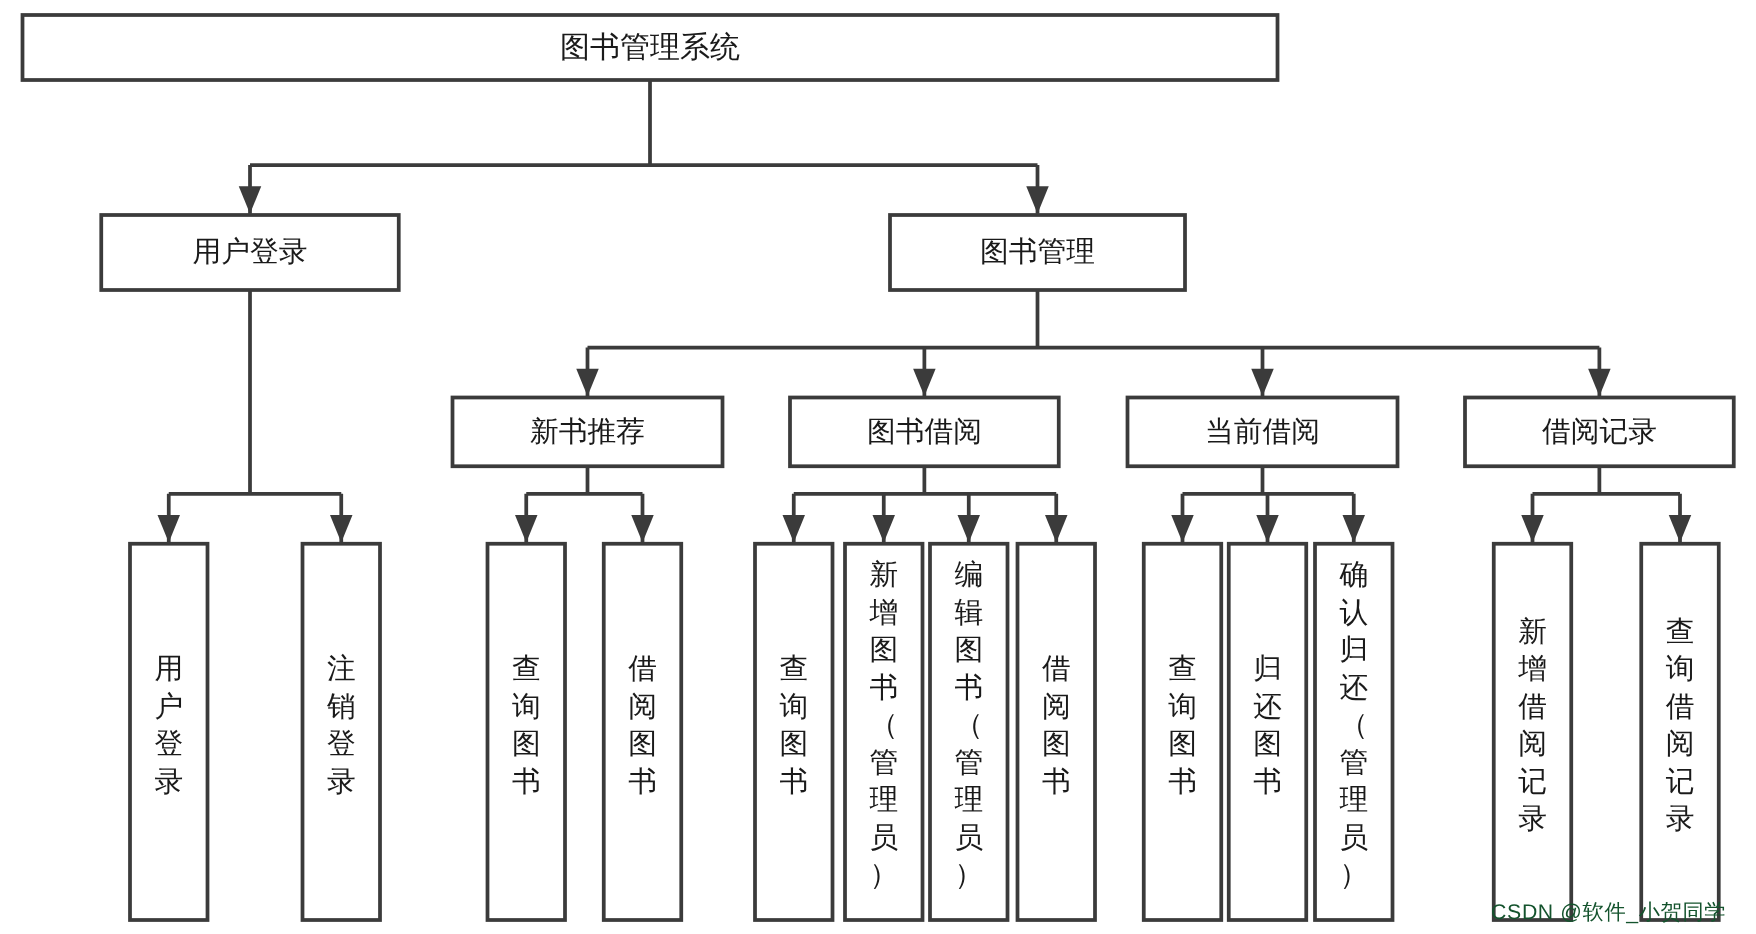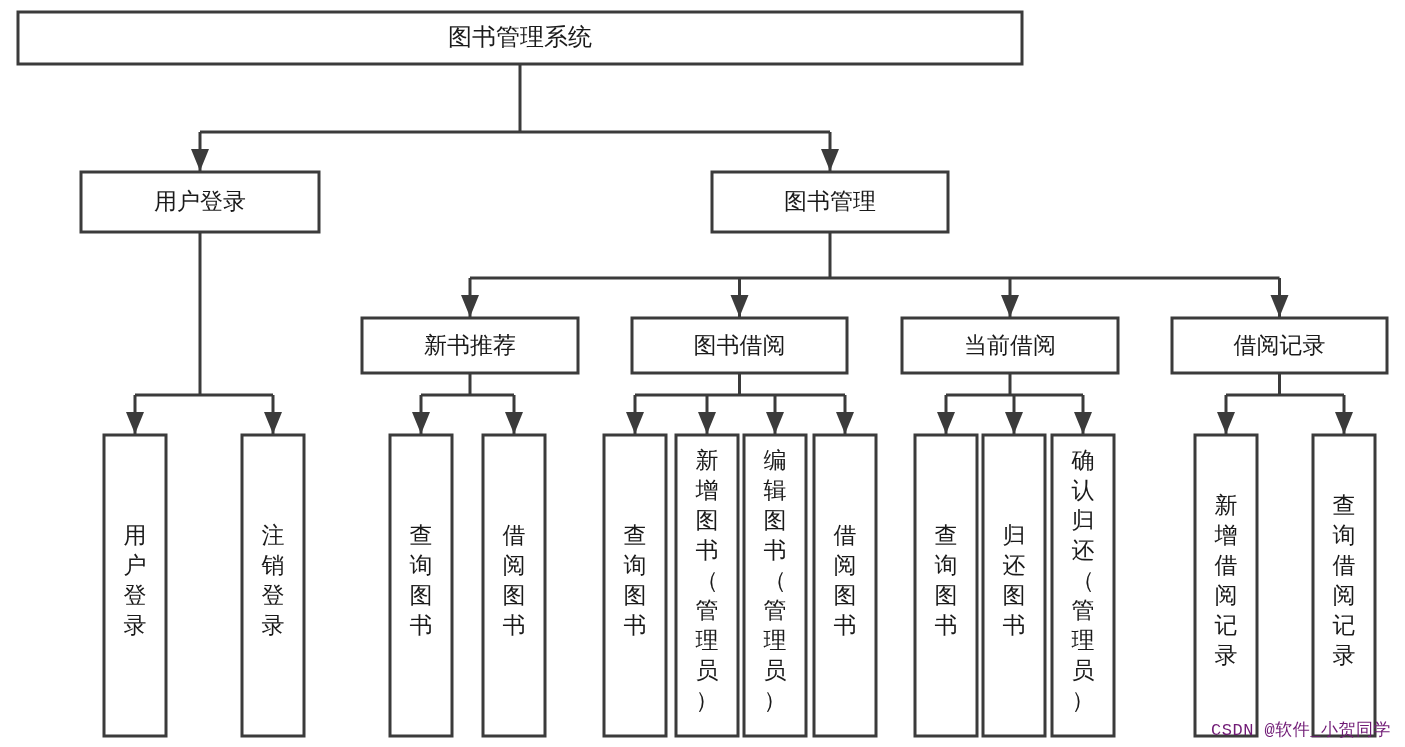--- a/index.html
+++ b/index.html
@@ -50,25 +50,25 @@
     stroke: #3b3b3b;
     stroke-width: 3;
     fill: none;
   }
   .arrowhead {
     fill: #3b3b3b;
     stroke: none;
   }
   .watermark {
     position: absolute;
-    right: 14px;
+    right: 24px;
     bottom: 6px;
-    font-family: Liberation Mono, monospace;
+    font-family: Liberation Sans, sans-serif;
     font-size: 17px;
-    color: #701a75;
+    color: #14532d;
     white-space: nowrap;
     letter-spacing: 0.5px;
   }
 </style>
 </head>
 <body>
 
 <div id="diagram-root">
   <svg class="flow" viewBox="0 0 1405 747">
     <g id="edges-layer">

